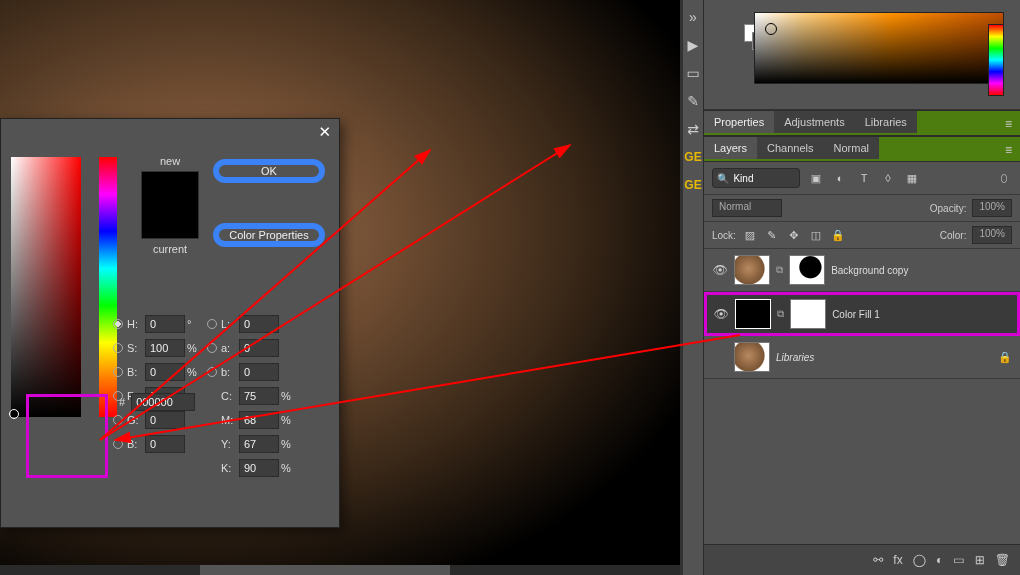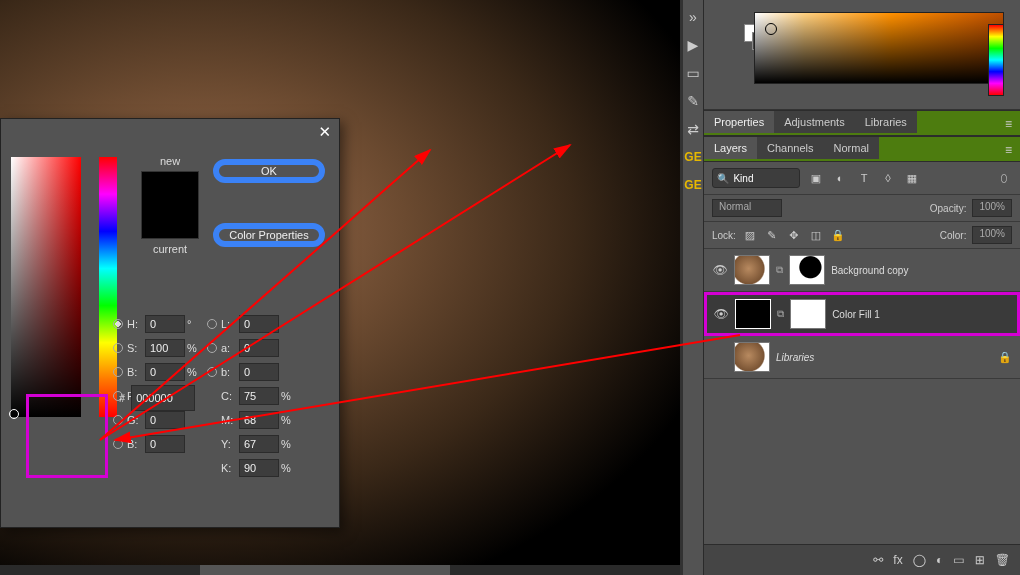--- a/index.html
+++ b/index.html
@@ -51,21 +51,21 @@
   .hue-col { width:18px; height:260px; margin-top:12px; background: linear-gradient(to bottom,#ff0000,#ff00ff,#0000ff,#00ffff,#00ff00,#ffff00,#ff7700,#ff0000); }
   .mid-col { width:70px; margin-top:10px; display:flex; flex-direction:column; align-items:center; font-size:11px; color:#ddd; gap:4px; }
   .swatch-new { width:58px; height:68px; background:#000; border:1px solid #333; }
   .btn-col { position:absolute; top:14px; right:14px; display:flex; flex-direction:column; gap:8px; }
   .pbtn { width:112px; height:24px; background:#535353; border:6px solid #3b82f6; border-radius:14px; color:#eee; font-size:11px; display:flex; align-items:center; justify-content:center; cursor:pointer; }
   .num-grid { position:absolute; top:170px; left:112px; width:220px; display:grid; grid-template-columns: 14px 18px 42px 20px 14px 18px 42px 20px; row-gap:6px; align-items:center; font-size:11px; color:#ddd; }
   .num-grid .rad { width:10px; height:10px; border:1px solid #aaa; border-radius:50%; display:inline-block; }
   .num-grid .rad.on { background:radial-gradient(circle,#ddd 0%,#ddd 45%, transparent 50%); }
   .num-grid input { width:40px; height:18px; background:#3d3d3d; border:1px solid #2b2b2b; color:#eee; font-size:11px; padding:0 4px; }
   .hex-row { position:absolute; bottom:16px; left:118px; display:flex; align-items:center; gap:6px; font-size:11px; color:#ddd; }
-  .hex-row input { width:64px; height:18px; background:#3d3d3d; border:1px solid #2b2b2b; color:#eee; font-size:11px; padding:12px 4px; }
+  .hex-row input { width:64px; height:18px; background:#3d3d3d; border:1px solid #2b2b2b; color:#eee; font-size:11px; padding:4px 4px; }
   .hl-box { position:absolute; border:3px solid #d400d4; }
   .hl1 { left:26px; top:394px; width:82px; height:84px; }
   svg.annot { position:absolute; left:0; top:0; width:1020px; height:575px; pointer-events:none; }
 </style>
 </head>
 <body>
 
 <div class="canvas-area">
   <div class="canvas-img"></div>
   <div class="scrollbar-h">

